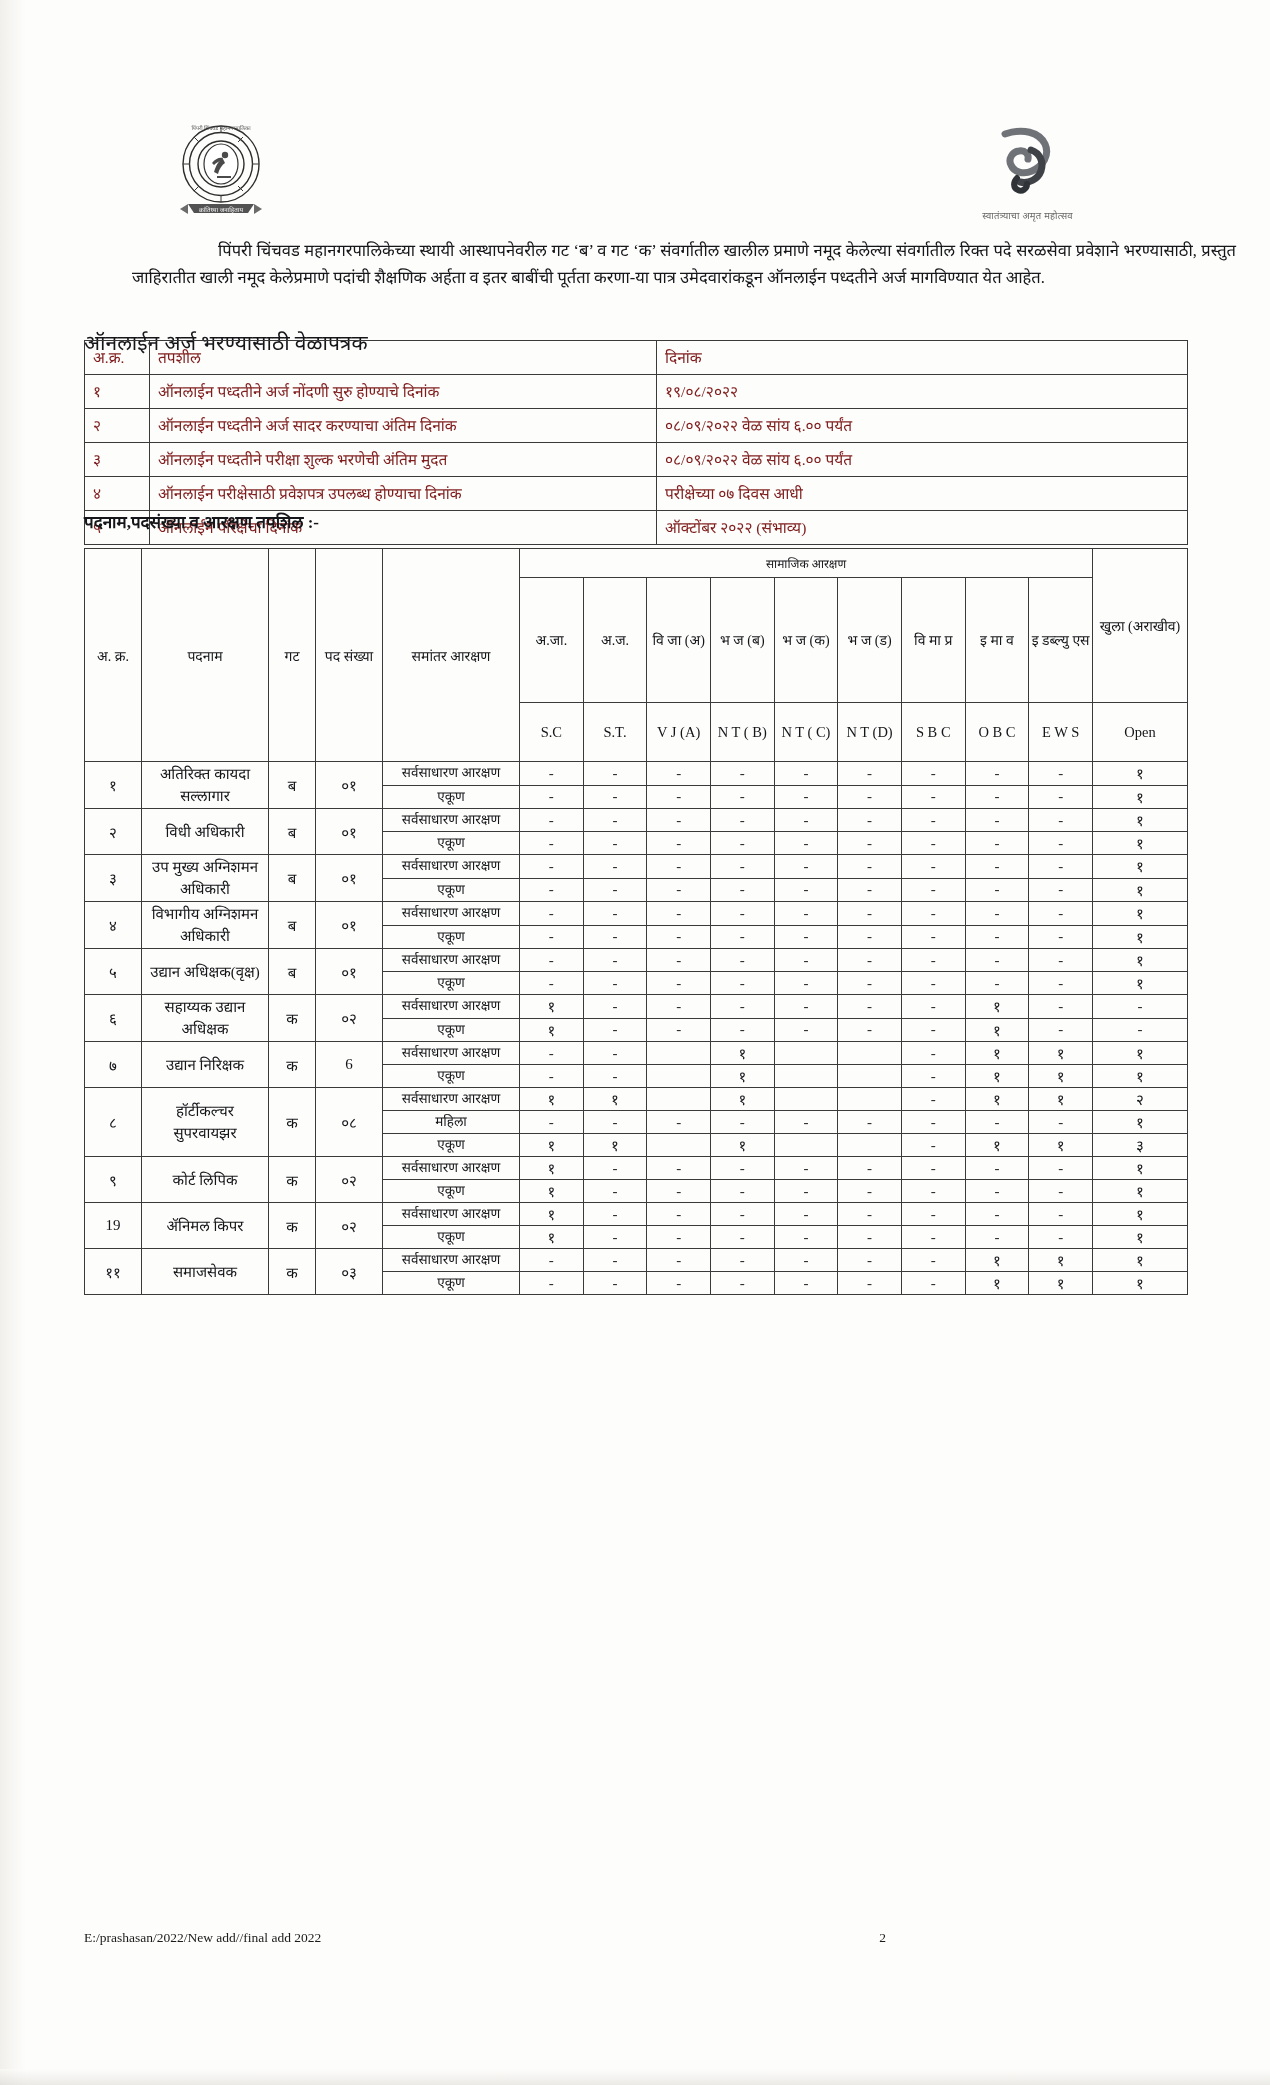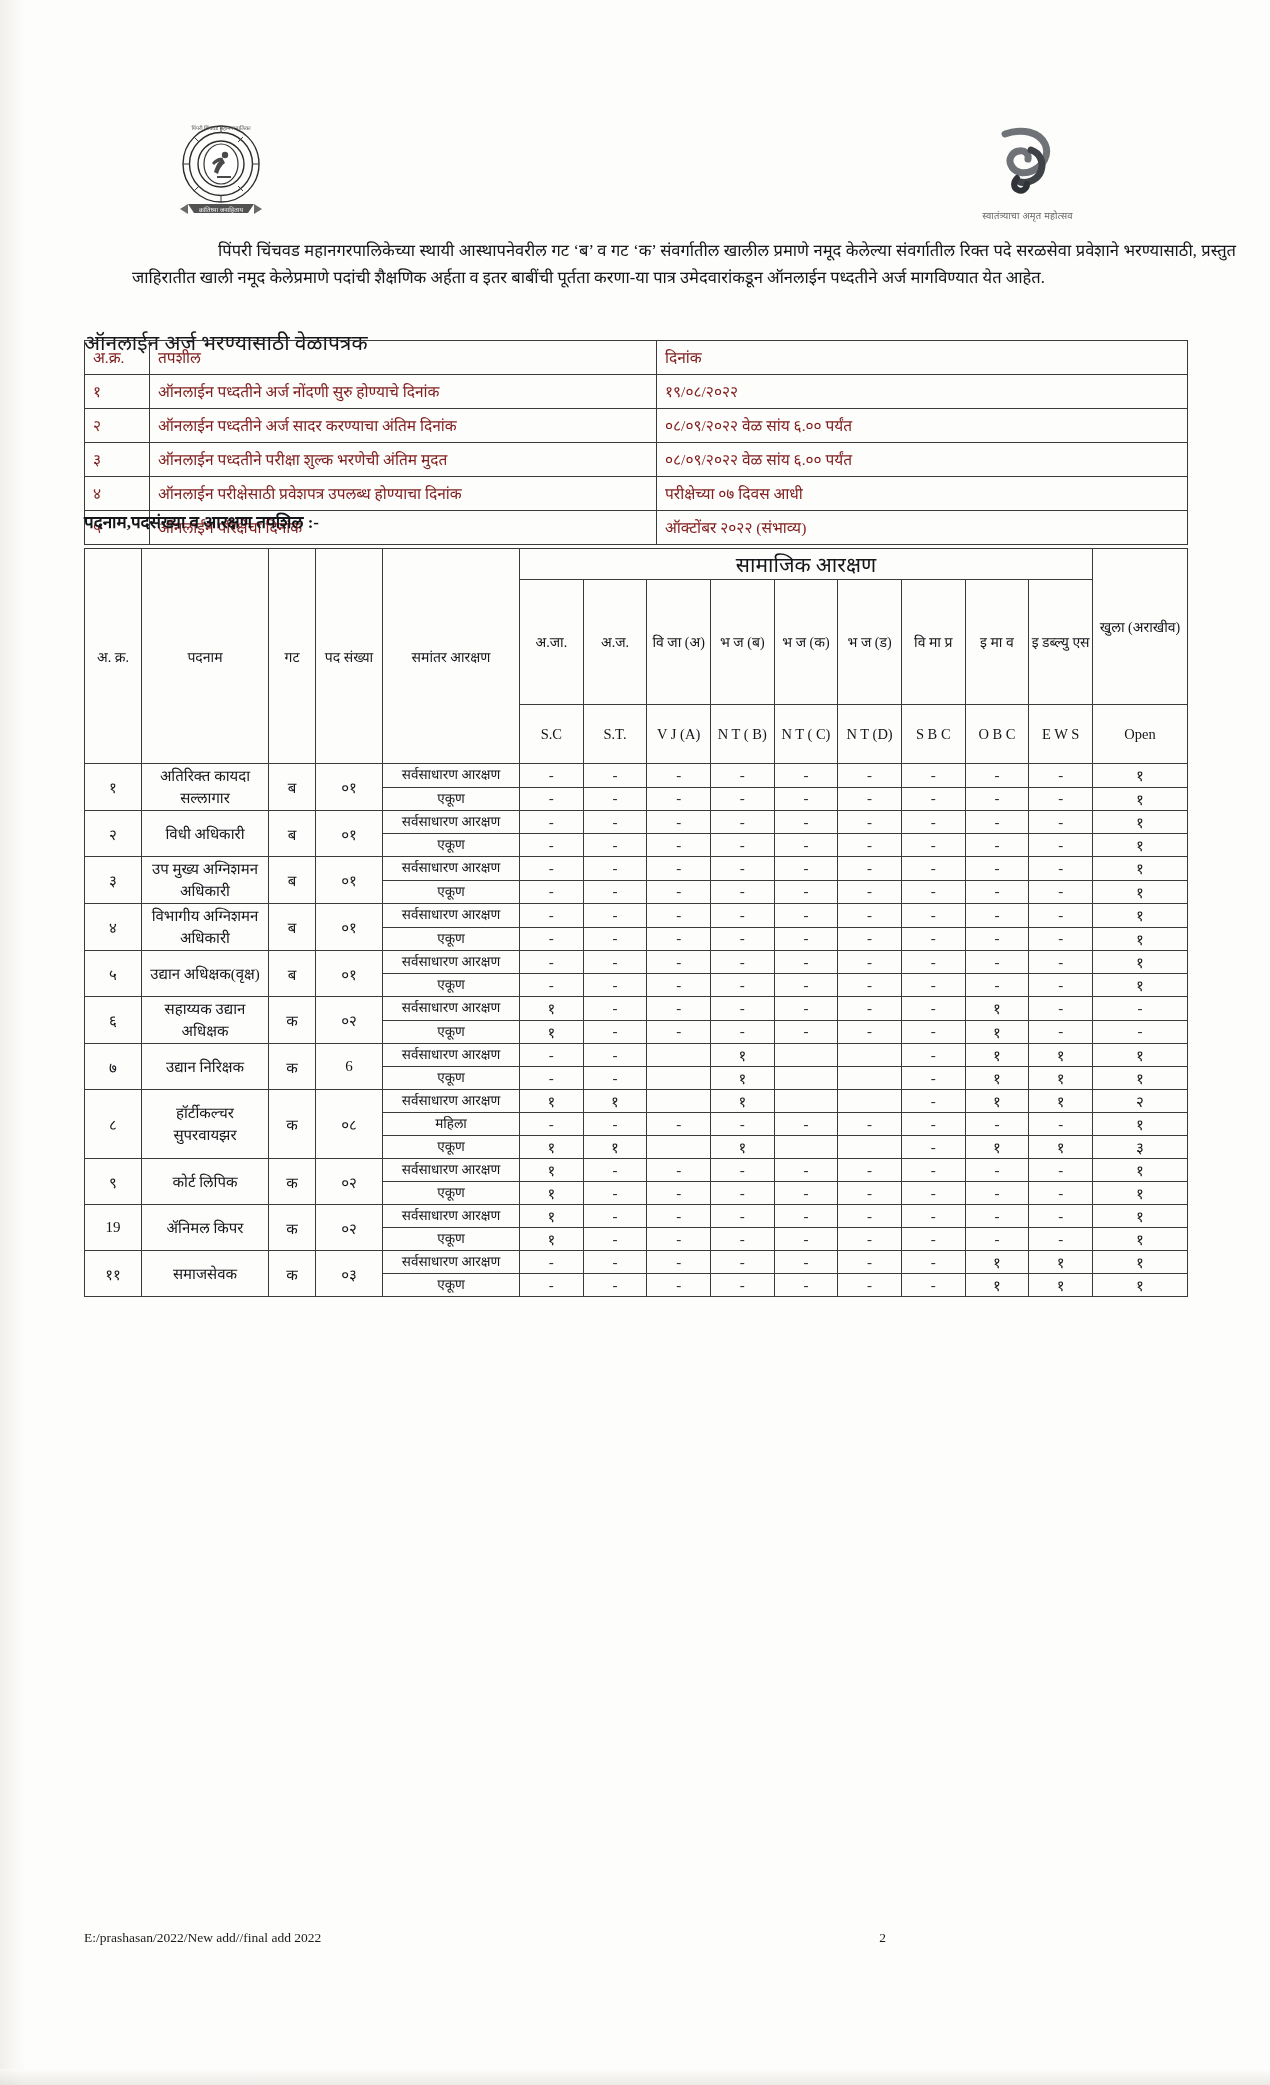--- a/index.html
+++ b/index.html
@@ -156,21 +156,21 @@
     table-layout: fixed;
   }
   table.main th, table.main td {
     border: 1px solid #3a3a3a;
     text-align: center;
     vertical-align: middle;
     padding: 1px 2px;
     font-weight: normal;
   }
   .th-social {
-    font-size: 21px;
+    font-size: 12px;
     height: 26px;
   }
   .th-tall {
     height: 122px;
   }
   .hdr-mr {
     font-size: 14px;
     line-height: 17px;
   }
   .hdr-en {

